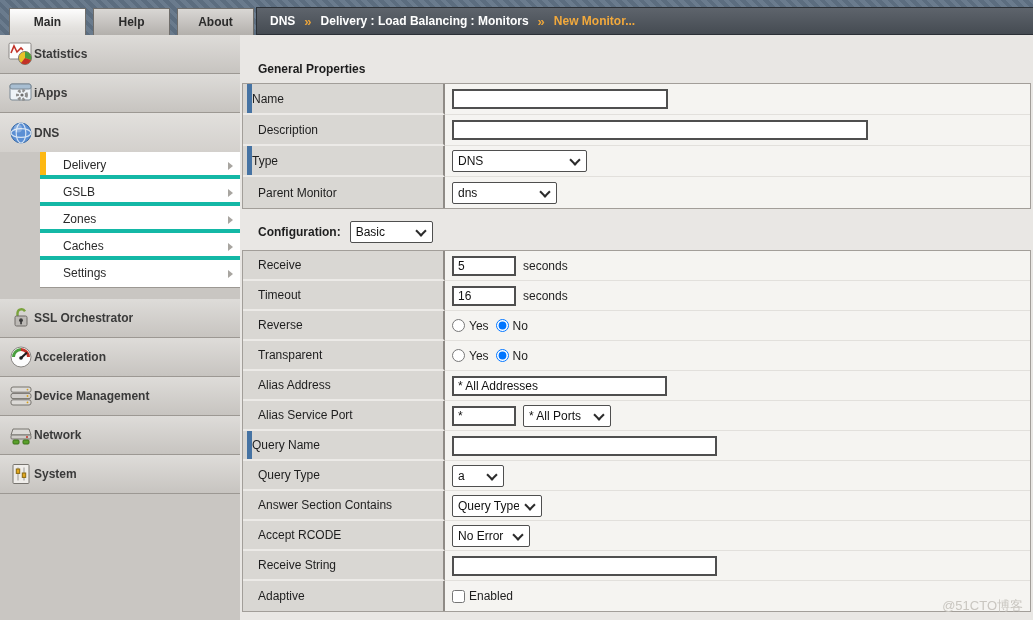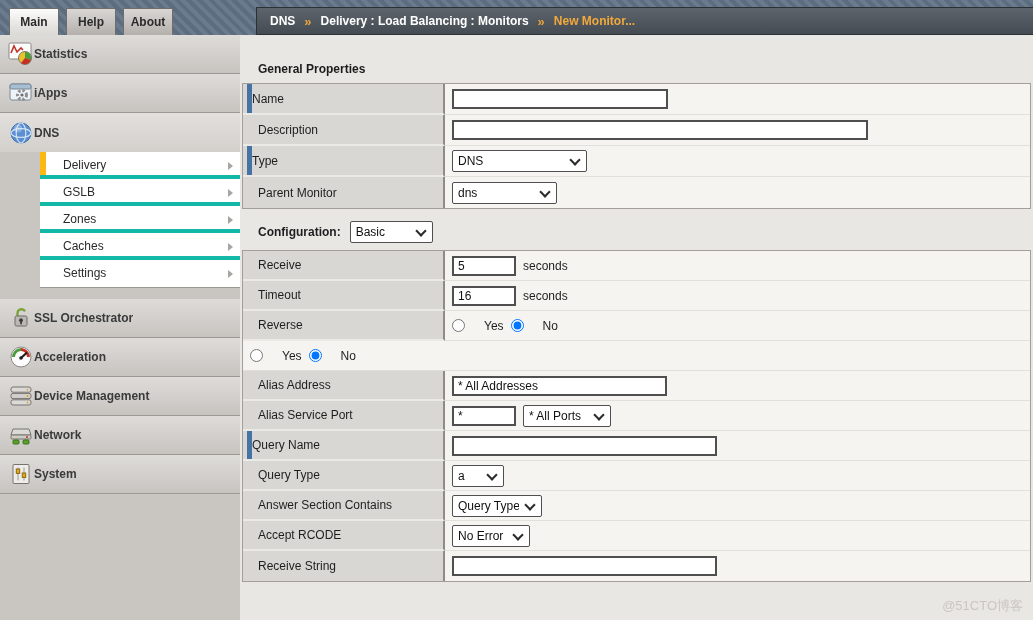--- a/index.html
+++ b/index.html
@@ -10,21 +10,21 @@
     background:#e9e7e4; font-size:12px; color:#1e1e1e;
   }
 
   
   .header {
     position:absolute; top:0; left:0; right:0; height:35px;
     background:repeating-linear-gradient(45deg,#6a7b8d 0 4px,#5c6d7f 4px 8px);
   }
   .tabs { position:absolute; left:9px; bottom:0; display:flex; gap:7px; }
   .tab {
-    width:50px; height:27px; line-height:27px; text-align:center;
+    width:77px; height:27px; line-height:27px; text-align:center;
     font-weight:bold; color:#2b2b2b; cursor:pointer;
     background:linear-gradient(#d9d7d4,#b3b0ac);
     border:1px solid #6f6d6a; border-bottom:none;
   }
   .tab.active { background:linear-gradient(#fdfdfd 0%,#e4e2df 70%,#dcdad7 100%); }
   .breadcrumb {
     position:absolute; left:256px; right:0; top:7px; bottom:0;
     background:linear-gradient(#5e646c,#454b52);
     border:1px solid #2b3036; border-right:none;
     color:#fff; font-weight:bold;
@@ -102,21 +102,21 @@
   .sel::after {
     content:""; position:absolute; right:8px; top:6px; width:6px; height:6px;
     border-right:2px solid #2b2b2b; border-bottom:2px solid #2b2b2b;
     transform:rotate(45deg); pointer-events:none;
   }
   .sw-type{width:135px} .sw-parent{width:105px} .sw-basic{width:83px}
   .sw-ports{width:88px} .sw-qtype{width:52px} .sw-answer{width:90px} .sw-rcode{width:78px}
 
   .config-line { display:flex; align-items:center; gap:9px; margin:12px 0 7px 18px; font-weight:bold; }
 
-  .opt { display:flex; align-items:center; gap:19px; }
+  .opt { display:flex; align-items:center; gap:4px; }
   .opt input { width:13px; height:13px; margin:0; }
   .unit { color:#1e1e1e; }
 
   .watermark { position:absolute; right:10px; bottom:5px; font-size:13px; color:#c9c6c0; }
 </style>
 </head>
 <body>
 
 <div class="header">
   <div class="tabs">
@@ -339,20 +339,23 @@
             <span>Yes</span>
           </span>
         <span class="opt">
             <input type="radio" name="reverse" checked="" style="">
             <span>No</span>
           </span>
       </div>
     </div>
 
     <div class="prow h30">
+      <div class="plabel">
+          <span>Transparent</span>
+        </div>
       <div class="pvalue">
         <span class="opt">
             <input type="radio" name="transparent" style="">
             <span>Yes</span>
           </span>
         <span class="opt">
             <input type="radio" name="transparent" checked="" style="">
             <span>No</span>
           </span>
       </div>
@@ -415,17 +418,28 @@
 
     <div class="prow h30">
       <div class="plabel">
           <span>Receive String</span>
         </div>
       <div class="pvalue">
         <input class="ti w-query" type="text" style="">
       </div>
     </div>
 
+    <div class="prow h30">
+      <div class="plabel">
+          <span>Adaptive</span>
+        </div>
+      <div class="pvalue">
+        <span class="opt">
+            <input type="checkbox" style="">
+            <span>Enabled</span>
+          </span>
+      </div>
+    </div>
 
   </div>
 </div>
 
 <div class="watermark">@51CTO博客</div>
 
 </body></html>

